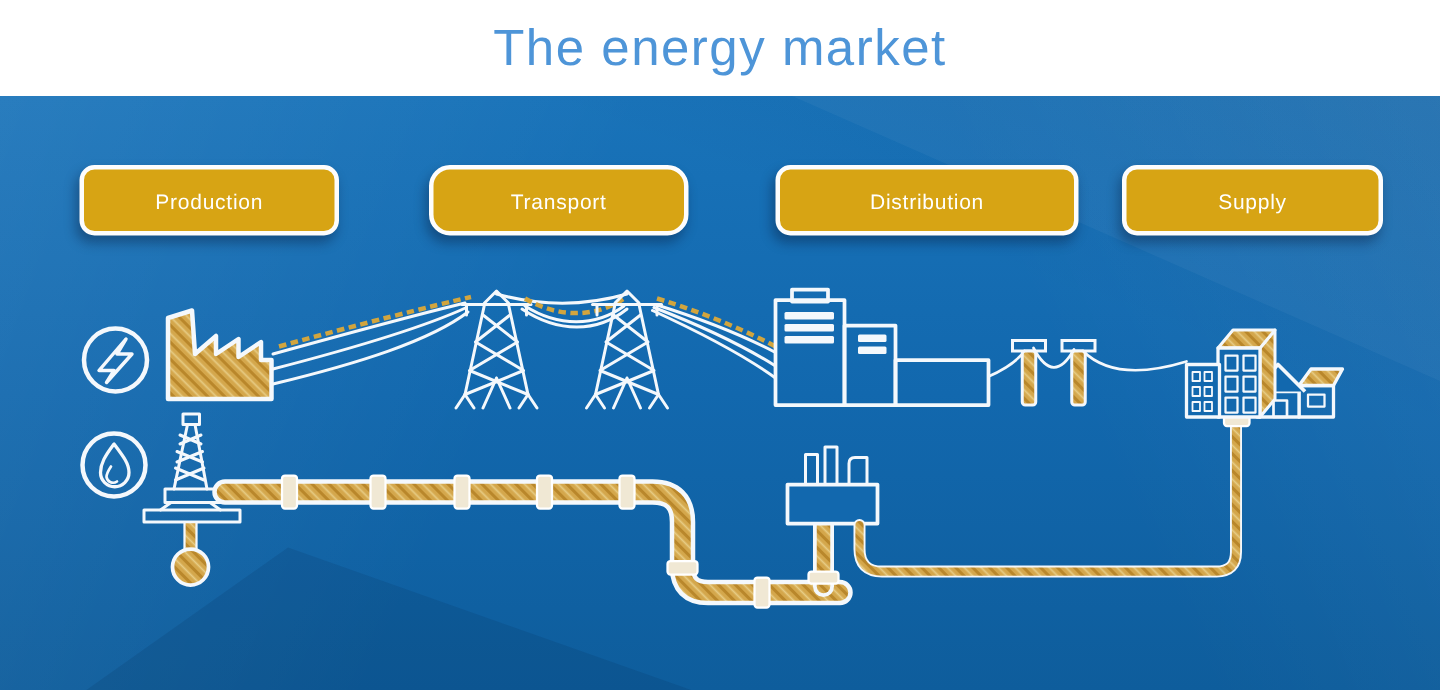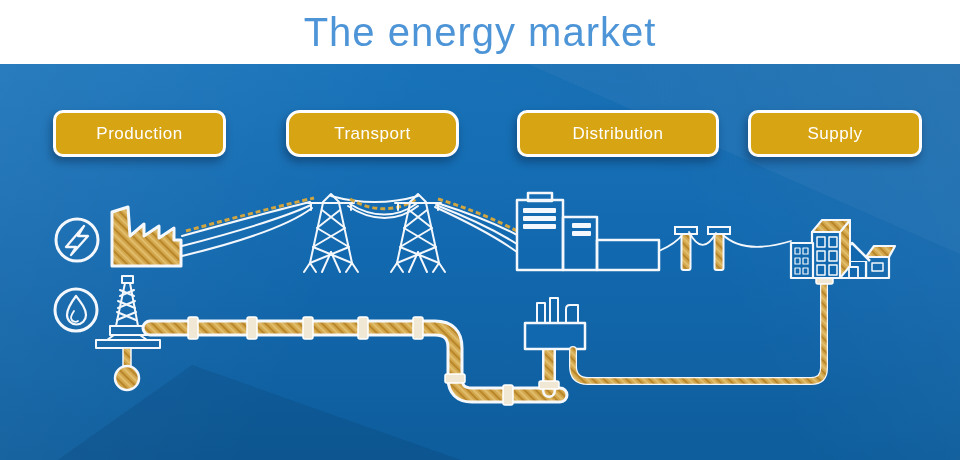--- a/index.html
+++ b/index.html
@@ -6,37 +6,37 @@
   body{
     width:960px;height:460px;position:relative;overflow:hidden;
     font-family:"Liberation Sans", sans-serif;
     background:#ffffff;
   }
   .header{
     position:absolute;top:0;left:0;width:960px;height:64px;
     background:#ffffff;display:flex;align-items:center;justify-content:center;
   }
   .title{
-    font-size:40px;font-weight:500;letter-spacing:1px;color:#4e95d8;margin:0;
+    font-size:34px;font-weight:500;letter-spacing:1px;color:#4e95d8;margin:0;
   }
   .stage{
     position:absolute;top:64px;left:0;width:960px;height:396px;
     background:
       linear-gradient(115deg, rgba(255,255,255,0.07) 0%, rgba(255,255,255,0) 38%),
       linear-gradient(245deg, rgba(255,255,255,0.05) 0%, rgba(255,255,255,0) 30%),
       linear-gradient(200deg, rgba(4,20,50,0.10) 0%, rgba(4,20,50,0) 30%),
       linear-gradient(180deg, #1973b9 0%, #1268ae 50%, #0e5d9c 100%);
   }
   .facet{position:absolute;top:64px;left:0;width:960px;height:396px;pointer-events:none;}
   .facet1{clip-path:polygon(6% 100%, 48% 100%, 20% 76%);background:rgba(0,22,52,0.10);}
   .facet2{clip-path:polygon(55% 0, 100% 0, 100% 48%);background:rgba(255,255,255,0.04);}
   .btn{
     position:absolute;top:110px;height:47px;box-sizing:border-box;
     background:#d7a414;border:3px solid #fdfdfd;border-radius:10px;
-    color:#ffffff;font-size:17px;font-weight:500;letter-spacing:0.5px;
+    color:#ffffff;font-size:14px;font-weight:500;letter-spacing:0.5px;
     display:flex;align-items:center;justify-content:center;
     box-shadow:-2px 5px 8px rgba(5,15,40,0.35);
     cursor:pointer;z-index:3;
   }
   .btn-production{left:53px;width:173px;}
   .btn-transport{left:286px;width:173px;border-radius:14px;}
   .btn-distribution{left:517px;width:202px;}
   .btn-supply{left:748px;width:174px;}
   svg.illustration{position:absolute;top:0;left:0;z-index:2;pointer-events:none;}
 </style>

